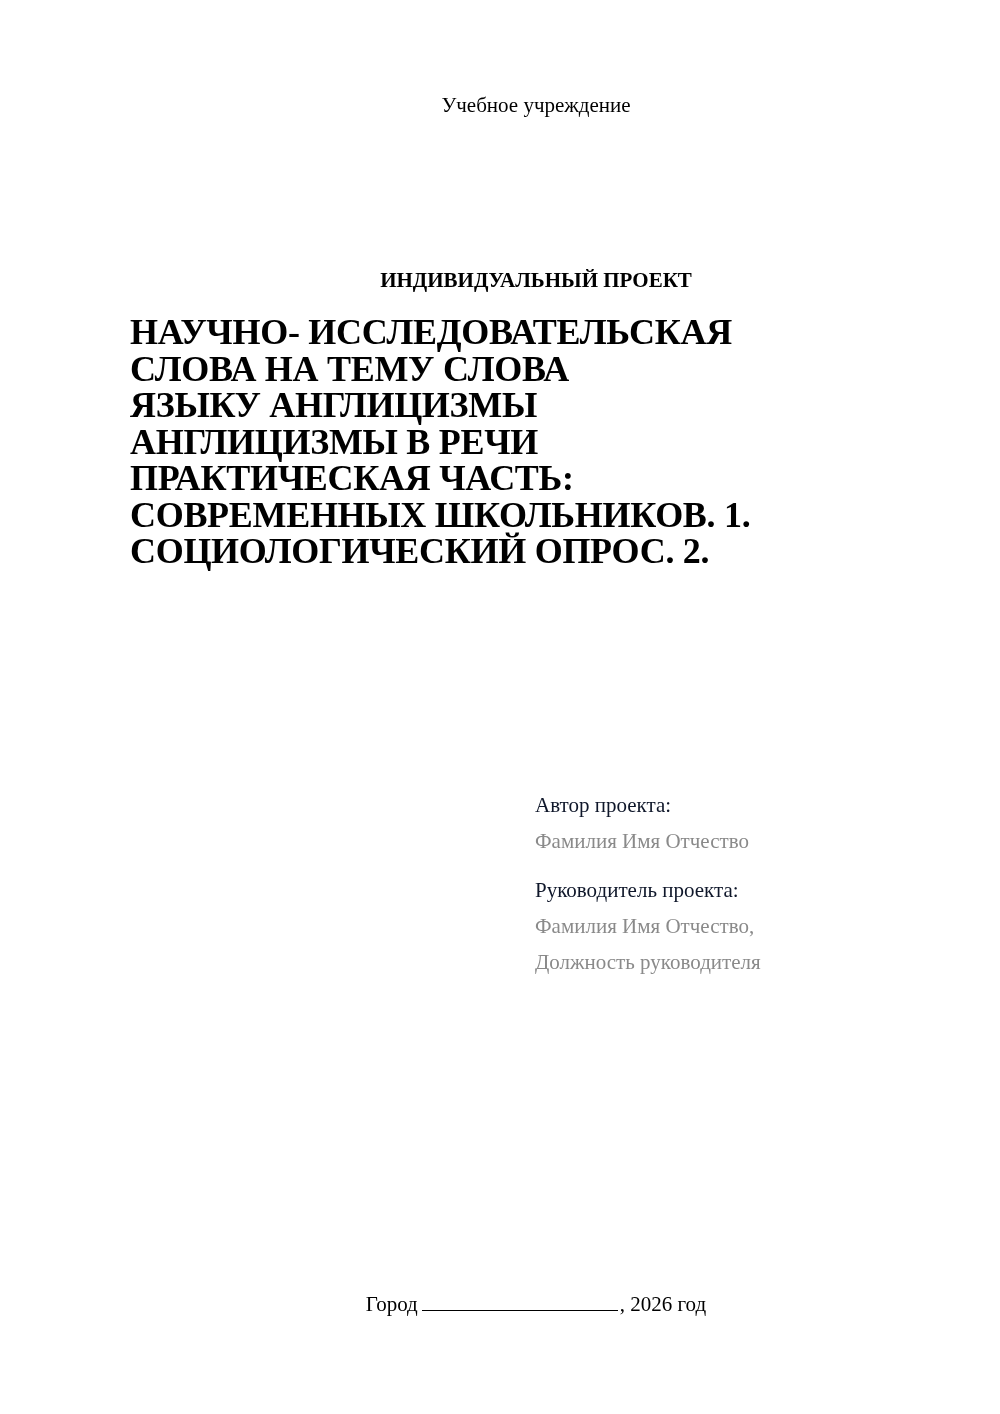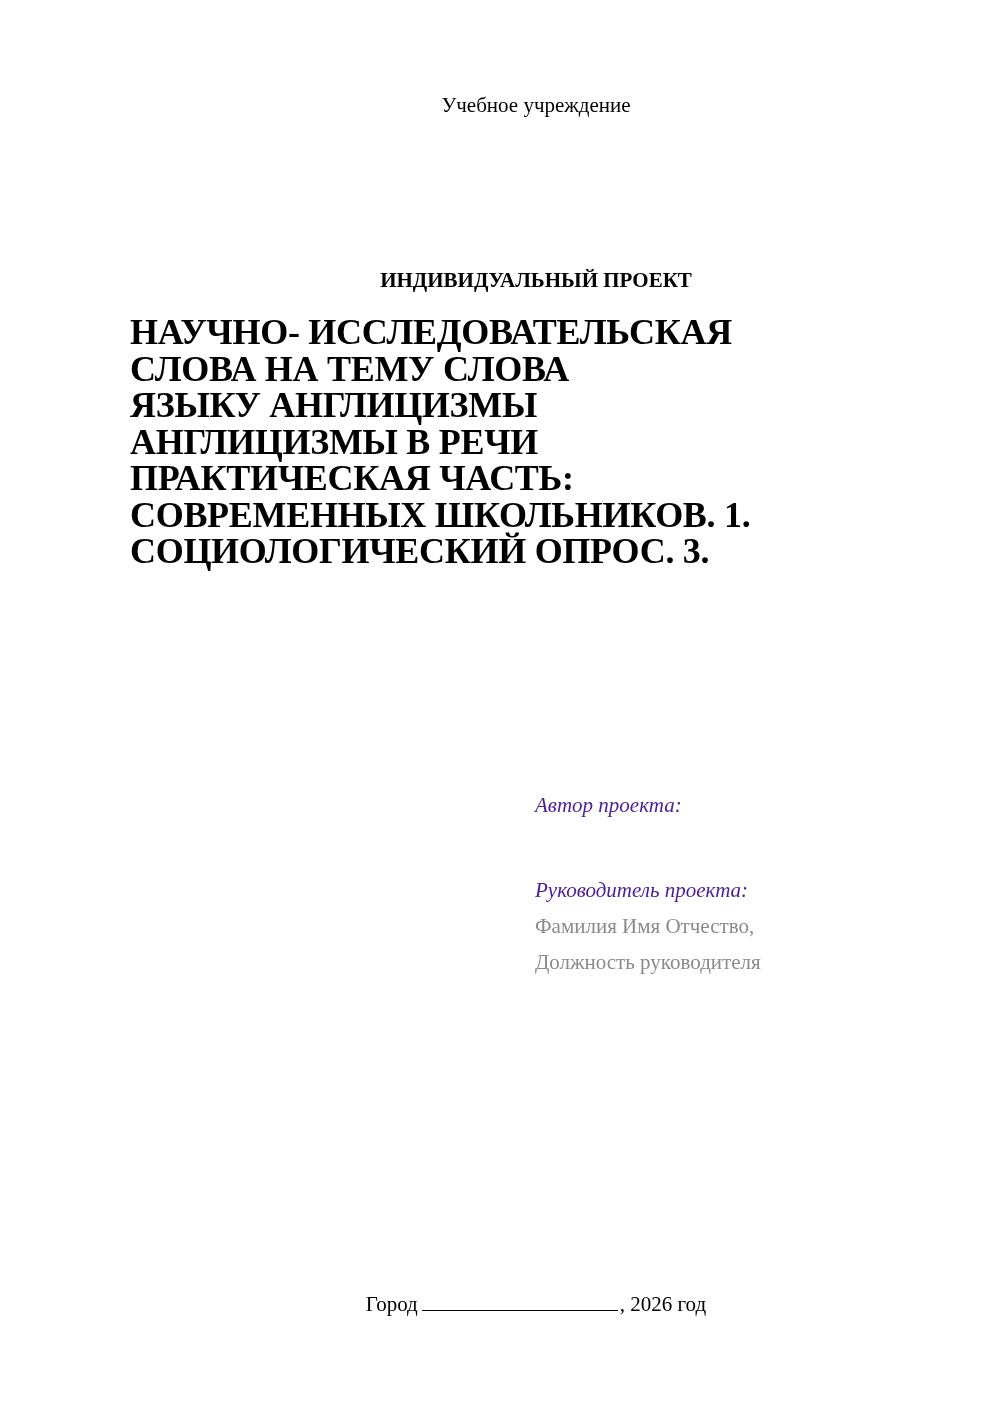--- a/index.html
+++ b/index.html
@@ -49,22 +49,21 @@
       white-space: nowrap;
     }
     .author-block {
       position: absolute;
       left: 535px;
       font-size: 21px;
       line-height: 36px;
     }
     .author-block .label {
       display: block;
-      color: #4c1d95;
-      font-style: italic;
+      color: #0f172a;
     }
     .author-block .value {
       display: block;
       color: #8a8a8a;
     }
     .author { top: 787px; }
     .supervisor { top: 872px; }
     .footer {
       position: absolute;
       top: 1290px;
@@ -91,25 +90,26 @@
 
   <div class="project-type">ИНДИВИДУАЛЬНЫЙ ПРОЕКТ</div>
 
   <div class="title">
     <span class="line">НАУЧНО- ИССЛЕДОВАТЕЛЬСКАЯ</span>
     <span class="line">СЛОВА НА ТЕМУ СЛОВА</span>
     <span class="line">ЯЗЫКУ АНГЛИЦИЗМЫ</span>
     <span class="line">АНГЛИЦИЗМЫ В РЕЧИ</span>
     <span class="line">ПРАКТИЧЕСКАЯ ЧАСТЬ:</span>
     <span class="line">СОВРЕМЕННЫХ ШКОЛЬНИКОВ. 1.</span>
-    <span class="line">СОЦИОЛОГИЧЕСКИЙ ОПРОС. 3.</span>
+    <span class="line">СОЦИОЛОГИЧЕСКИЙ ОПРОС. 2.</span>
   </div>
 
   <div class="author-block author">
     <span class="label">Автор проекта:</span>
+    <span class="value">Фамилия Имя Отчество</span>
   </div>
 
   <div class="author-block supervisor">
     <span class="label">Руководитель проекта:</span>
     <span class="value">Фамилия Имя Отчество,</span>
     <span class="value">Должность руководителя</span>
   </div>
 
   <div class="footer">
     <span>Город</span><span class="blank-line"></span><span>, 2026 год</span>

